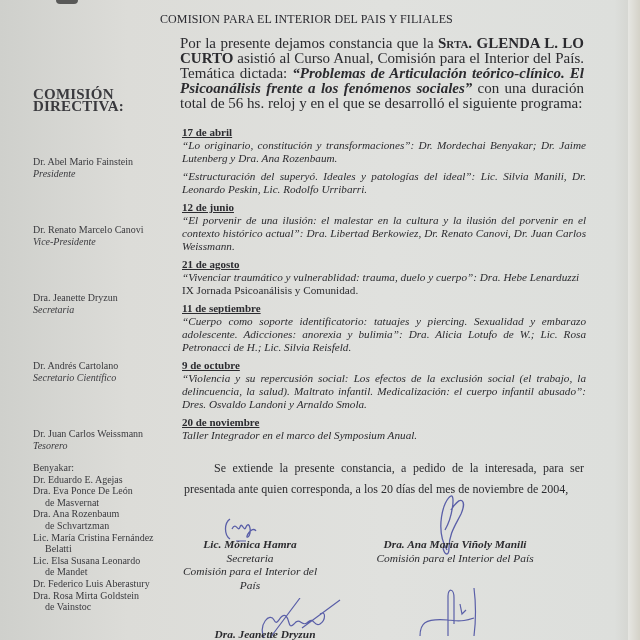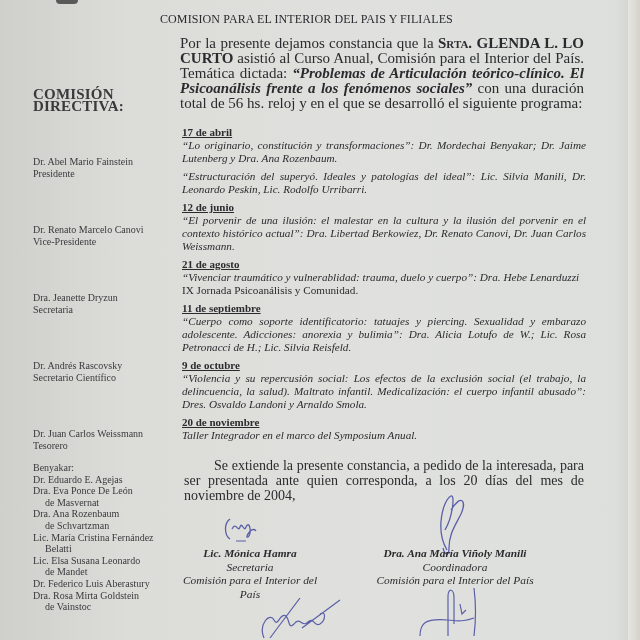--- a/index.html
+++ b/index.html
@@ -32,41 +32,41 @@
   .intro .name { font-weight: bold; }
   .intro .sc { font-variant: small-caps; font-weight: bold; }
   .intro .theme { font-weight: bold; font-style: italic; }
 
   .sidebar {
     position: absolute; left: 33px; top: 88px; width: 140px;
     font-size: 10px; line-height: 12px; color: #3a3a3e;
   }
   .sidebar .head { font-weight: bold; font-size: 15px; margin-bottom: 4px; letter-spacing: .2px; }
   .sidebar .member { margin-bottom: 8px; margin-top: 44px; }
-  .sidebar .role { display: block; }
+  .sidebar .role { font-style: italic; display: block; }
   .sidebar .vocales { margin-top: 10px; line-height: 11.6px; }
   .sidebar .vocal { display: block; }
   .sidebar .cont { display: block; padding-left: 12px; }
 
   .program {
     position: absolute; left: 182px; top: 126px; width: 404px;
     font-size: 11.2px; line-height: 13px; text-align: justify;
   }
   .session { margin-bottom: 5px; }
   .session .date { font-weight: bold; text-decoration: underline; font-size: 11px; display: block; }
   .session .desc { font-style: italic; }
   .session .plain { font-style: normal; display: block; }
 
   .closing {
     position: absolute; left: 184px; top: 458px; width: 400px;
-    font-size: 14px; line-height: 15px; text-align: justify; text-indent: 30px;
+    font-size: 12px; line-height: 21px; text-align: justify; text-indent: 30px;
   }
 
   .sig { position: absolute; text-align: center; font-size: 11.4px; line-height: 13.5px; }
-  .sig .nm { font-weight: bold; font-style: italic; display: block; margin-top: 9px; }
+  .sig .nm { font-weight: bold; font-style: italic; display: block; }
   .sig .rl { font-style: italic; display: block; }
   .sig1 { left: 180px; top: 538px; width: 140px; }
   .sig2 { left: 370px; top: 538px; width: 170px; }
   .sig3 { left: 200px; top: 628px; width: 130px; }
   .sig4 { left: 410px; top: 664px; width: 110px; }
 
   .scribble { position: absolute; pointer-events: none; }
 </style>
 </head>
 <body>
@@ -89,21 +89,21 @@
     </div>
     <div class="member">
       <span>Dr. Renato Marcelo Canovi</span>
       <span class="role">Vice-Presidente</span>
     </div>
     <div class="member">
       <span>Dra. Jeanette Dryzun</span>
       <span class="role">Secretaria</span>
     </div>
     <div class="member">
-      <span>Dr. Andrés Rascovsky</span>
+      <span>Dr. Andrés Cartolano</span>
       <span class="role">Secretario Científico</span>
     </div>
     <div class="member">
       <span>Dr. Juan Carlos Weissmann</span>
       <span class="role">Tesorero</span>
     </div>
     <div class="vocales">
       <span class="vocal">Benyakar:</span>
       <span class="vocal">Dr. Eduardo E. Agejas</span>
       <span class="vocal">Dra. Eva Ponce De León</span>
@@ -167,21 +167,20 @@
     <path d="M30 52 L30 12 C30 4,36 4,36 14 L36 40 M42 20 L44 30 L48 26 M56 4 C58 20,58 36,56 52 M2 52 C2 40,6 34,30 36 C44 38,50 36,56 34" fill="none" stroke="#5a5fa8" stroke-width="1.2"></path>
   </svg>
 
   <div class="sig sig1">
     <span class="nm">Lic. Mónica Hamra</span>
     <span class="rl">Secretaria</span>
     <span class="rl">Comisión para el Interior del País</span>
   </div>
   <div class="sig sig2">
     <span class="nm">Dra. Ana María Viñoly Manili</span>
-    <span class="rl">Coordinadora</span>
     <span class="rl">Comisión para el Interior del País</span>
   </div>
   <div class="sig sig3">
     <span class="nm">Dra. Jeanette Dryzun</span>
   </div>
   <div class="sig sig4">
     <span class="nm">Dr. Abel Fainstein</span>
   </div>
 </div>
 

